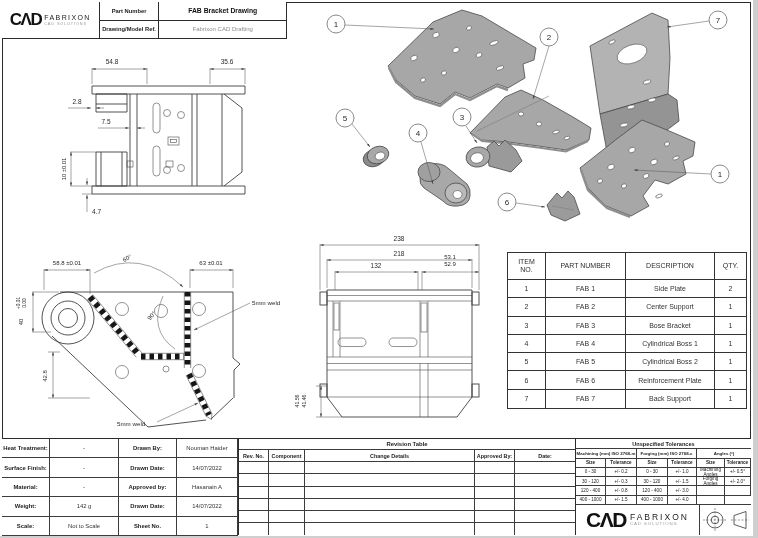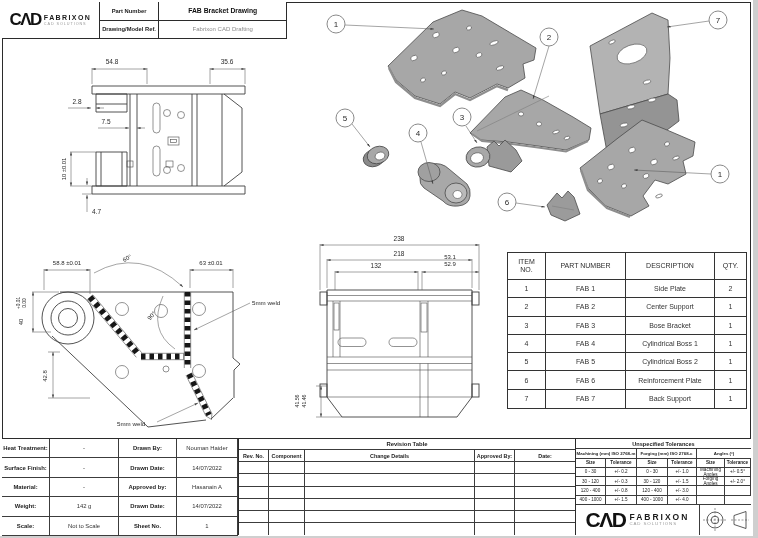--- a/index.html
+++ b/index.html
@@ -16,21 +16,21 @@
   .ol2 { stroke:#4a4a4a; stroke-width:.6; fill:none; }
   .dim { stroke:#5a5a5a; stroke-width:.55; fill:none; }
   .hole { fill:#fff; stroke:#4f4f4f; stroke-width:.6; }
 
   
   .title-block { position:absolute; left:2px; top:2px; width:285px; height:37px;
     display:flex; background:#fff; border-right:1px solid #2b2b2b; border-bottom:1px solid #2b2b2b; }
   .tb-logo { width:98px; border-right:1px solid #2b2b2b; display:flex; align-items:center; justify-content:center; gap:3px; }
   .brand-mark { font-weight:800; font-size:17px; letter-spacing:-1.5px; color:#111; }
   .brand-col { display:flex; flex-direction:column; line-height:1.1; }
-  .brand-name { font-size:7px; font-weight:700; letter-spacing:1.4px; color:#1a1a1a; }
+  .brand-name { font-size:7px; font-weight:400; letter-spacing:1.4px; color:#1a1a1a; }
   .brand-sub { font-size:3.8px; letter-spacing:.9px; color:#999; }
   .tb-labels { width:60px; border-right:1px solid #2b2b2b; display:flex; flex-direction:column; }
   .tb-values { width:127px; display:flex; flex-direction:column; }
   .tb-cell { flex:1; display:flex; align-items:center; justify-content:center; text-align:center; }
   .tb-labels .tb-cell { font-size:5.8px; font-weight:700; color:#222; }
   .tb-labels .tb-cell:first-child, .tb-values .tb-cell:first-child { border-bottom:1px solid #2b2b2b; }
   .tb-v1 { font-size:6.8px; font-weight:700; color:#111; }
   .tb-v2 { font-size:6px; color:#8a8a8a; }
 
   

